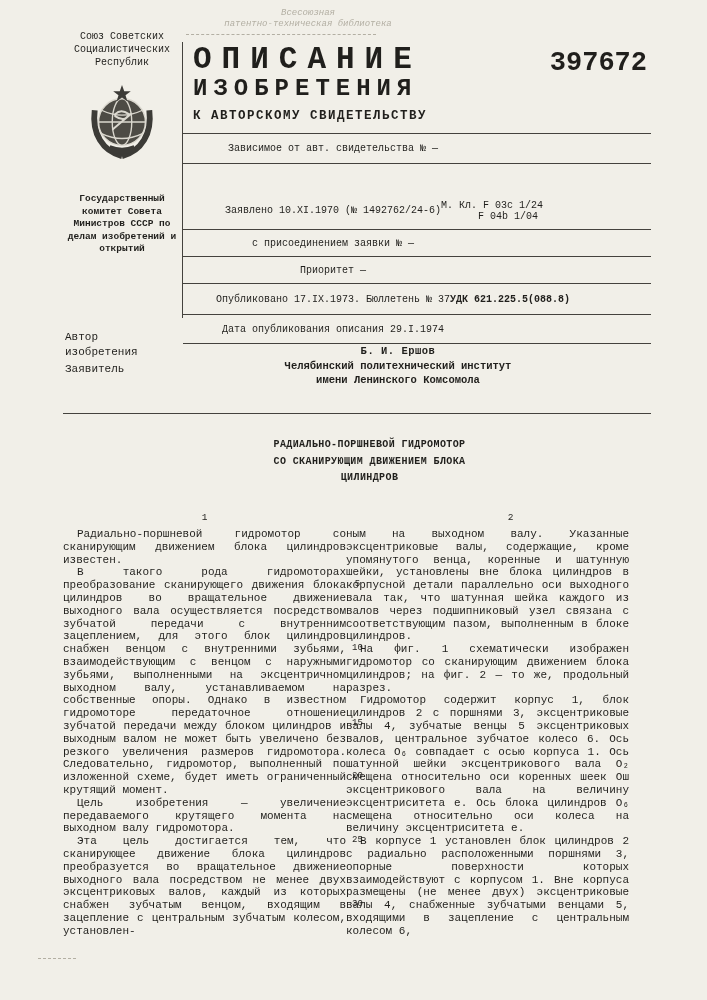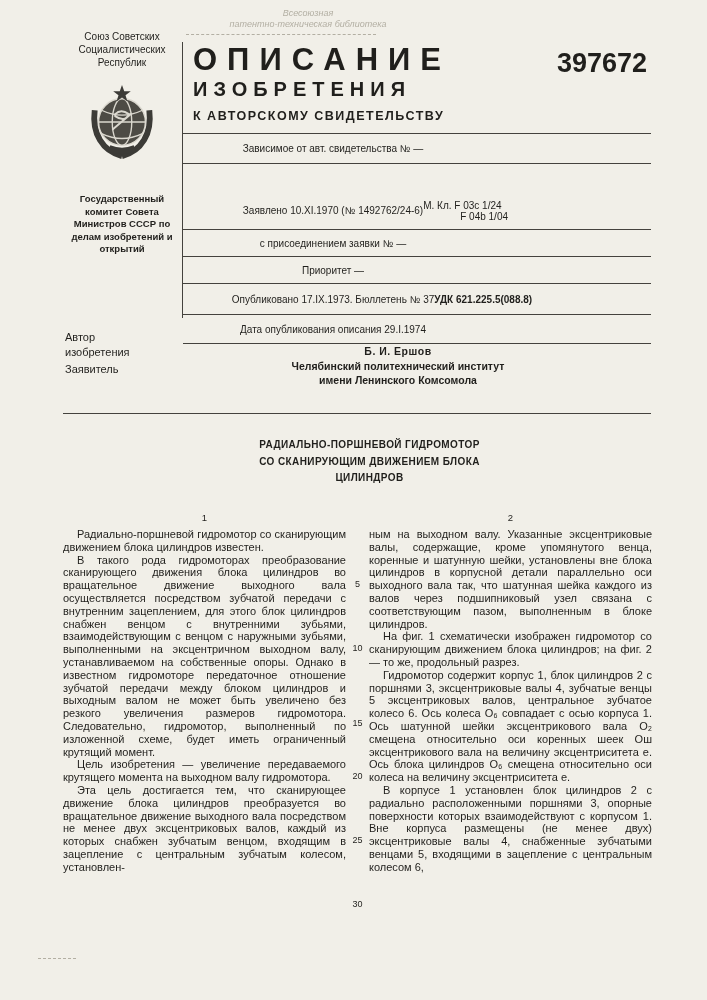--- a/index.html
+++ b/index.html
@@ -1,38 +1,38 @@
 <!DOCTYPE html>
 <html><head>
 <meta charset="utf-8">
 <style>
   html,body { margin:0; padding:0; background:#efede6; }
   .page {
     position:relative; width:707px; height:1000px;
     background:#f1efe8; color:#201f1c; overflow:hidden;
-    font-family:Liberation Sans, sans-serif;
+    font-family:Liberation Mono, monospace;
   }
   
   .stamp { position:absolute; left:208px; top:8px; width:200px; color:#b3afa3; font-size:9px; font-style:italic; text-align:center; line-height:11px; }
   .stamp-rule { position:absolute; left:186px; top:34px; width:190px; border-top:1px dashed #b3afa3; }
 
   
   .hdr-left { position:absolute; left:63px; top:30px; width:118px; text-align:center; }
   .union { font-size:10px; line-height:13px; }
   .emblem { width:78px; height:78px; margin:12px auto 0 auto; }
   .committee { margin-top:34px; font-size:9.5px; font-weight:600; line-height:12.5px; }
 
   .vline { position:absolute; left:182px; top:42px; width:1px; height:276px; background:#44423d; }
 
   
   .hdr-main { position:absolute; left:183px; top:42px; width:468px; }
   .row { border-bottom:1px solid #44423d; box-sizing:border-box; }
   .row-title { height:92px; display:flex; justify-content:space-between; padding:2px 2px 0 10px; }
   .doc-type1 { font-size:31px; font-weight:bold; letter-spacing:10px; line-height:32px; }
-  .doc-type2 { font-size:20px; font-weight:bold; letter-spacing:6px; line-height:26px; }
+  .doc-type2 { font-size:24px; font-weight:bold; letter-spacing:6px; line-height:26px; }
   .doc-sub   { font-size:12.5px; font-weight:bold; letter-spacing:1.5px; margin-top:7px; }
   .patent-no { font-size:27px; font-weight:bold; padding:4px 2px 0 0; }
   .frow { display:flex; justify-content:center; align-items:center; font-size:10px; padding:0 0 0 10px; }
   .frow .right { width:178px; flex:none; }
   .r1 { height:30px; } .r2 { height:38px;margin-top:28px; } .r3 { height:27px; }
   .r4 { height:27px; } .r5 { height:31px; } .r6 { height:29px; }
   .mkl-line2 { margin-left:37px; }
   .udk { font-weight:600; }
 
   
@@ -45,21 +45,21 @@
   .hrule { position:absolute; left:63px; top:413px; width:588px; height:1px; background:#44423d; }
 
   
   .inv-title { position:absolute; left:16px; top:437px; width:707px; text-align:center;
     font-size:10px; font-weight:bold; line-height:16.5px; letter-spacing:0.4px; }
 
   
   .body-wrap { position:absolute; left:63px; top:512px; width:589px; }
   .col-heads { display:flex; gap:23px; margin-bottom:5px; }
   .col-heads div { width:283px; text-align:center; font-size:9.5px; }
-  .cols { display:flex; gap:23px; }
+  .cols { display:flex; }
   .col { width:283px; }
   .para { margin:0; font-size:11px; line-height:12.8px; text-align:justify; text-indent:14px; hyphens:manual; }
   .para.no-indent { text-indent:0; }
   .gutter-num { position:absolute; left:287px; width:15px; text-align:center; font-size:9px; color:#201f1c; }
 
   .bottom-dash { position:absolute; left:38px; top:958px; width:38px; border-top:1px dashed #b3afa3; }
 </style>
 </head>
 <body>
 

